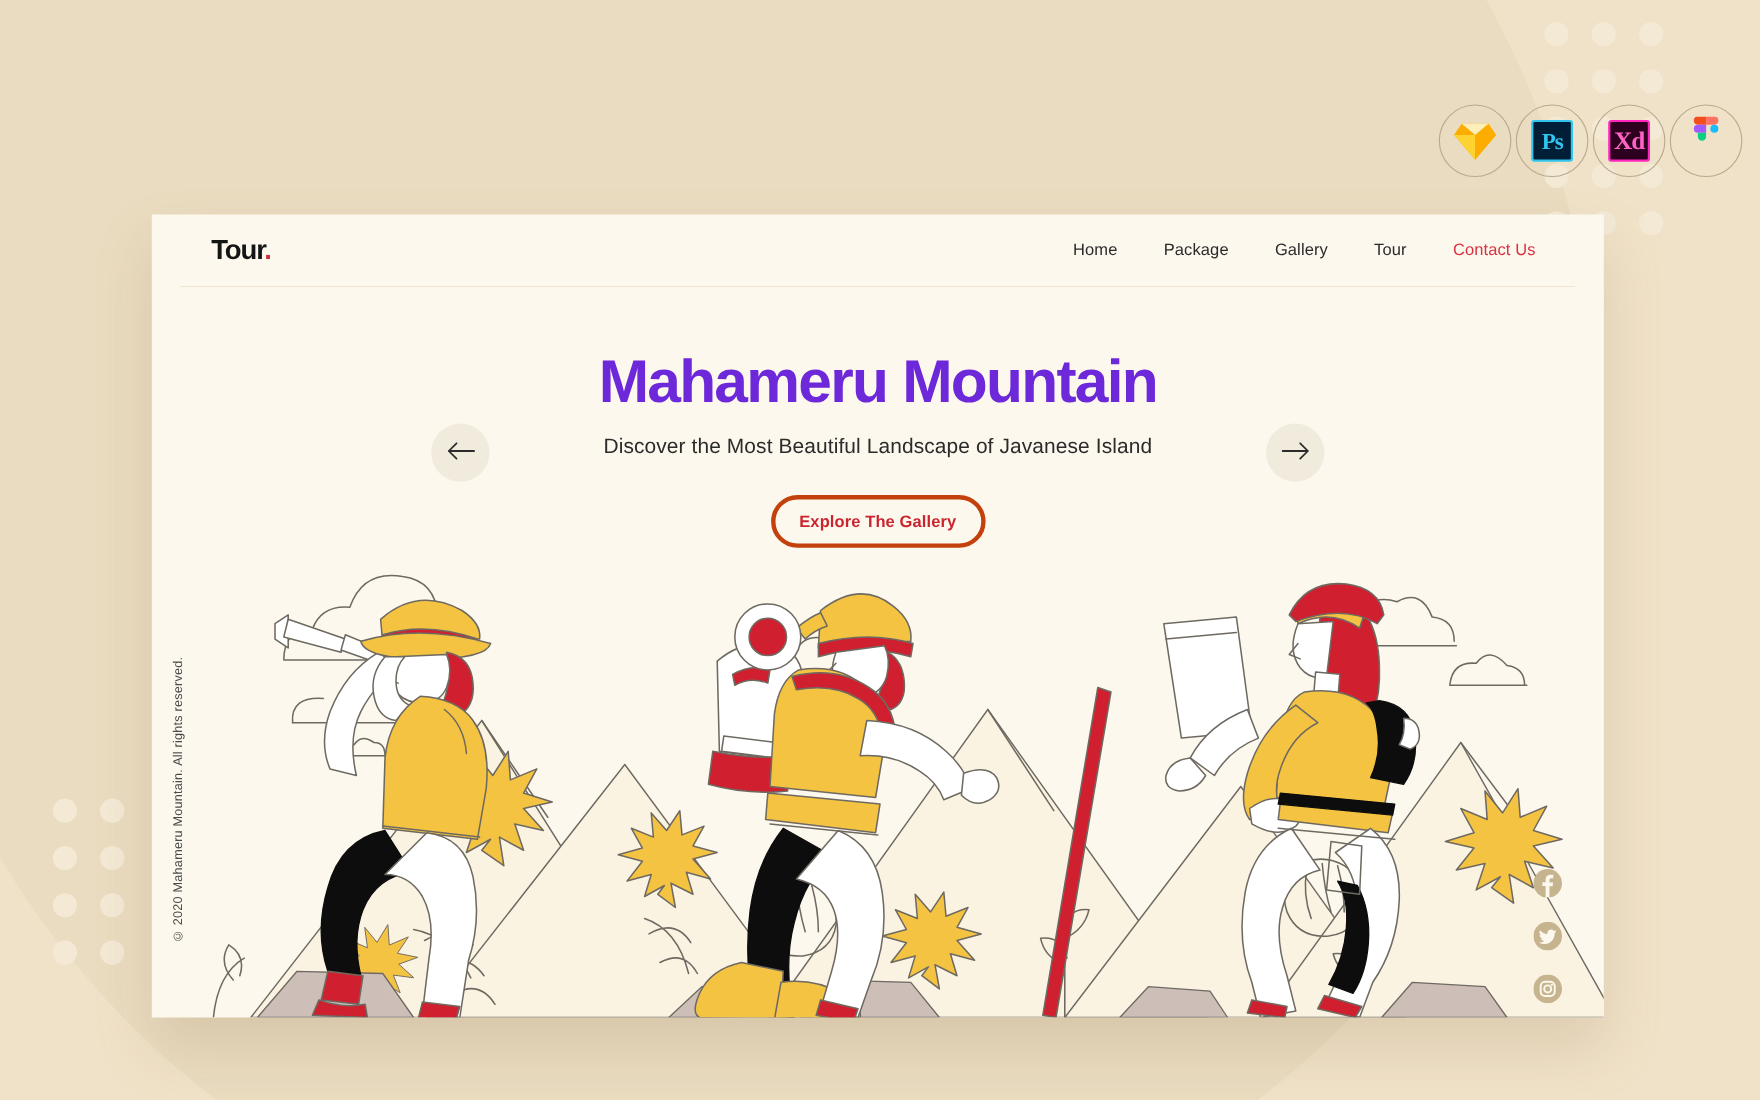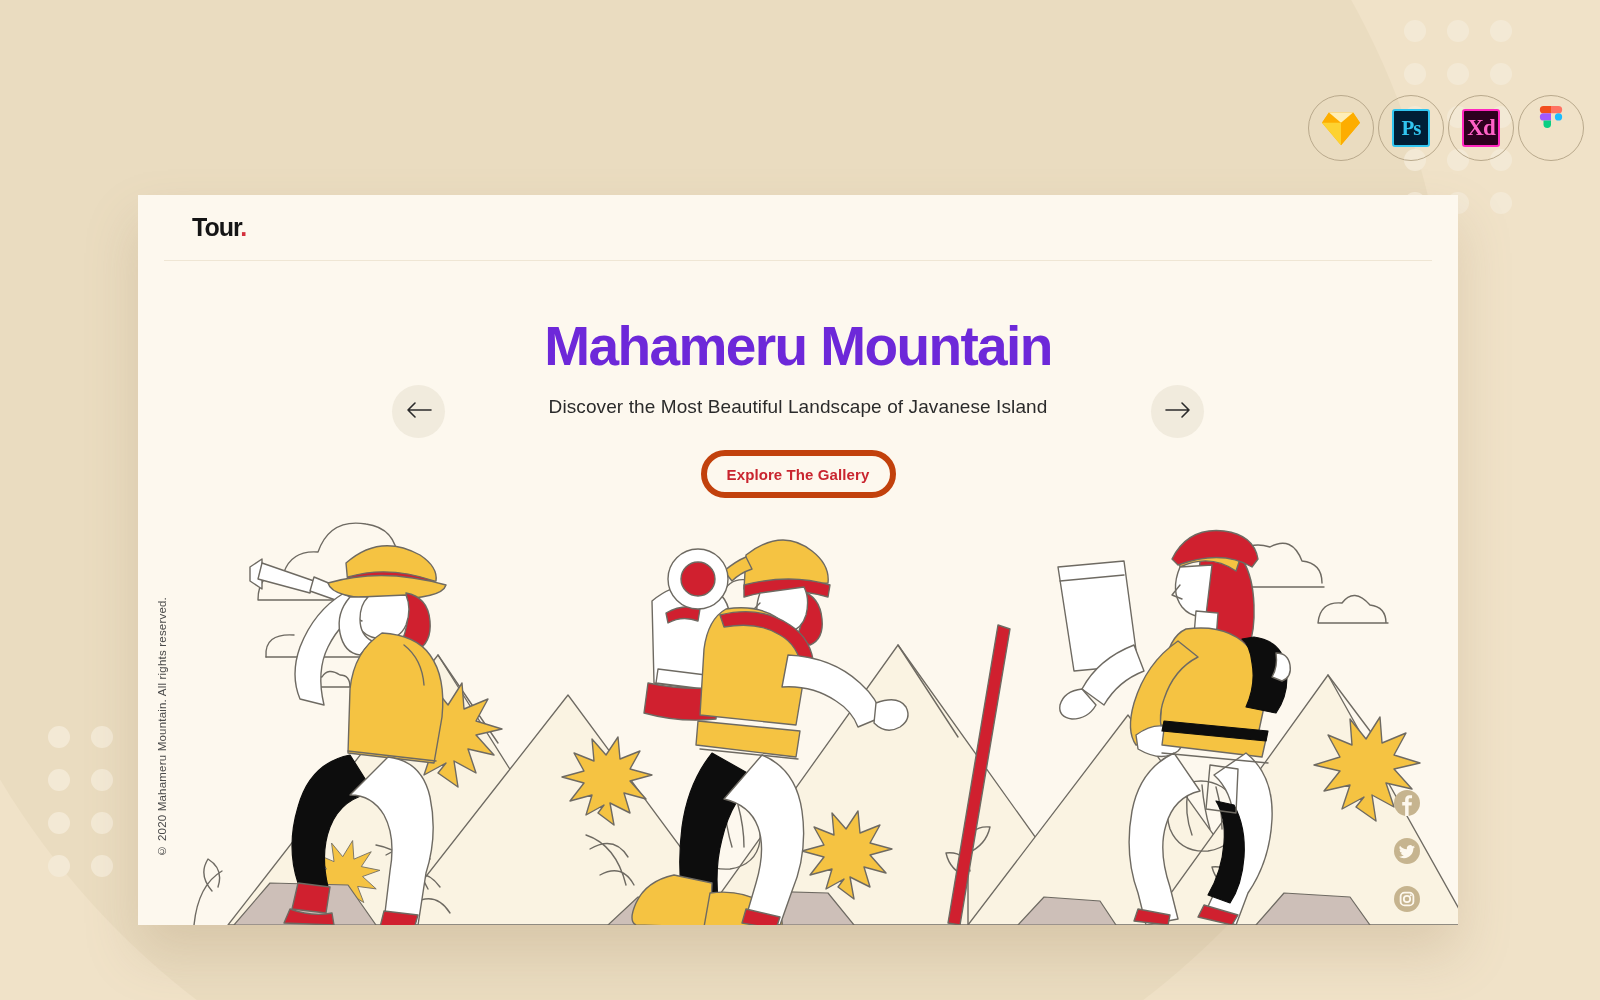--- a/index.html
+++ b/index.html
@@ -103,21 +103,21 @@
     font-size:55px; font-weight:bold; letter-spacing:-1.6px;
     color:#6d28d9; line-height:1;
   }
   .hero-sub{
     margin-top:22px;
     font-size:19px; color:#2B2B2B; letter-spacing:.1px;
   }
   .cta{
     margin:32px auto 0;
     width:195px; height:48px;
-    border:6px solid #c2410c;
+    border:4px solid #c2410c;
     border-radius:26px;
     background:transparent;
     color:#C9252F;
     font-size:15px; font-weight:bold;
     font-family:"Liberation Sans", sans-serif;
     cursor:pointer;
     letter-spacing:.1px;
   }
   .arrow-btn{
     position:absolute;
@@ -230,20 +230,27 @@
     </span>
   </div>
 </div>
 
 <div class="card">
 
   <div class="nav">
     <div class="logo">
       <span>Tour</span><span class="dot-red">.</span>
     </div>
+    <div class="nav-links">
+      <a class="nav-link">Home</a>
+      <a class="nav-link">Package</a>
+      <a class="nav-link">Gallery</a>
+      <a class="nav-link">Tour</a>
+      <a class="nav-link accent">Contact Us</a>
+    </div>
   </div>
 
   <div class="hero">
     <h1 class="hero-title">Mahameru Mountain</h1>
     <p class="hero-sub">Discover the Most Beautiful Landscape of Javanese Island</p>
     <button class="cta">Explore The Gallery</button>
   </div>
 
   <button class="arrow-btn arrow-prev" aria-label="Previous slide">
     <span>

